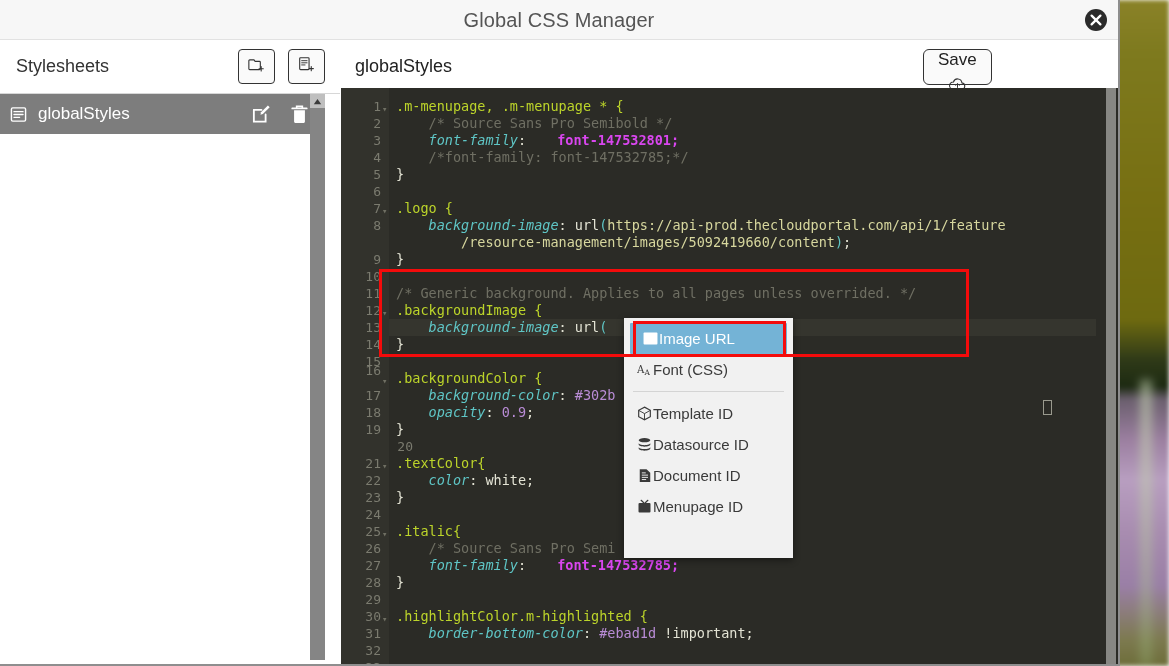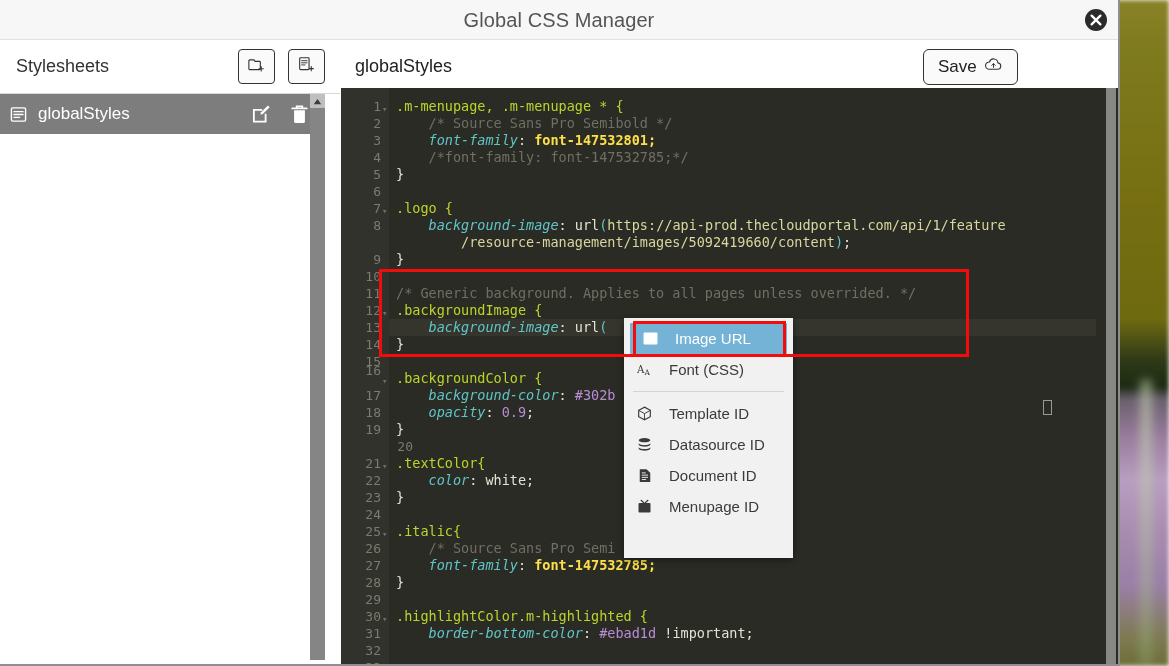--- a/index.html
+++ b/index.html
@@ -65,21 +65,21 @@
   #btn-new-folder { left:238px; }
   #btn-new-sheet  { left:288px; }
   #sheet-name {
     position:absolute; left:355px; top:0; line-height:53px;
     font-size:18px; color:#222;
   }
   .tb-act {
     position:absolute; top:9px; height:36px;
     background:#fafafa; border:1px solid #333; border-radius:6px;
     display:flex; align-items:center; gap:7px; padding:0 14px;
-    font-size:17px; color:#222; cursor:pointer;
+    font-size:17px; color:#222; cursor:pointer;flex-direction:column;
   }
   #btn-save   { left:923px; }
   #btn-revert { left:1013px; }
 
   
   #left-panel {
     position:absolute; left:0; top:93px; width:340px; bottom:0;
     background:#fff; border-top:1px solid #d7d7d7;
   }
   #sheet-item {
@@ -141,21 +141,21 @@
   .t-sel   { color:#bcd42a; }
   .t-prop  { color:#5fc6c6; font-style:italic; }
   .t-com   { color:#6f6f63; }
   .t-val   { color:#e3e3d4; }
   .t-str   { color:#d7d79e; }
   .t-num   { color:#b98cd6; }
   .t-punct { color:#e3e3d4; }
   .t-paren { color:#5fc6c6; }
   .t-white { color:#e3e3d4; }
   .t-imp   { color:#e3e3d4; }
-  .t-bold  { color:#fde047; font-weight:bold; }
+  .t-bold  { color:#d946ef; font-weight:bold;margin-left:23px; }
 
   #editor-scroll {
     position:absolute; right:0; top:0; width:14px; bottom:0; background:#2b2b26;
   }
   #editor-scroll .thumb {
     position:absolute; right:2px; top:0; width:10px; height:580px; background:#878783;
   }
 
   #caret {
     position:absolute; left:702px; top:312px; width:9px; height:15px;
@@ -171,21 +171,21 @@
 
   
   #dropdown {
     position:absolute; left:624px; top:318px; width:169px; height:240px;
     background:#f1f1f1;
     box-shadow:0 2px 7px rgba(0,0,0,.45);
     padding:5px 0;
   }
   .dd-item {
     height:31px; display:flex; align-items:center;
-    padding:0 2px 0 12px; gap:16px;
+    padding:0 2px 0 12px; gap:0;
     font-size:15px; color:#3a3a3a; cursor:pointer;
   }
   .dd-item.sel { background:#74b3d6; color:#fff; margin:0 6px; border-radius:1px; }
   .dd-item .dd-ico { width:17px; display:flex; justify-content:center; }
   .dd-sep { height:1px; background:#d4d4d4; margin:6px 9px; }
 </style>
 </head>
 <body>
 
 <div id="backdrop">

